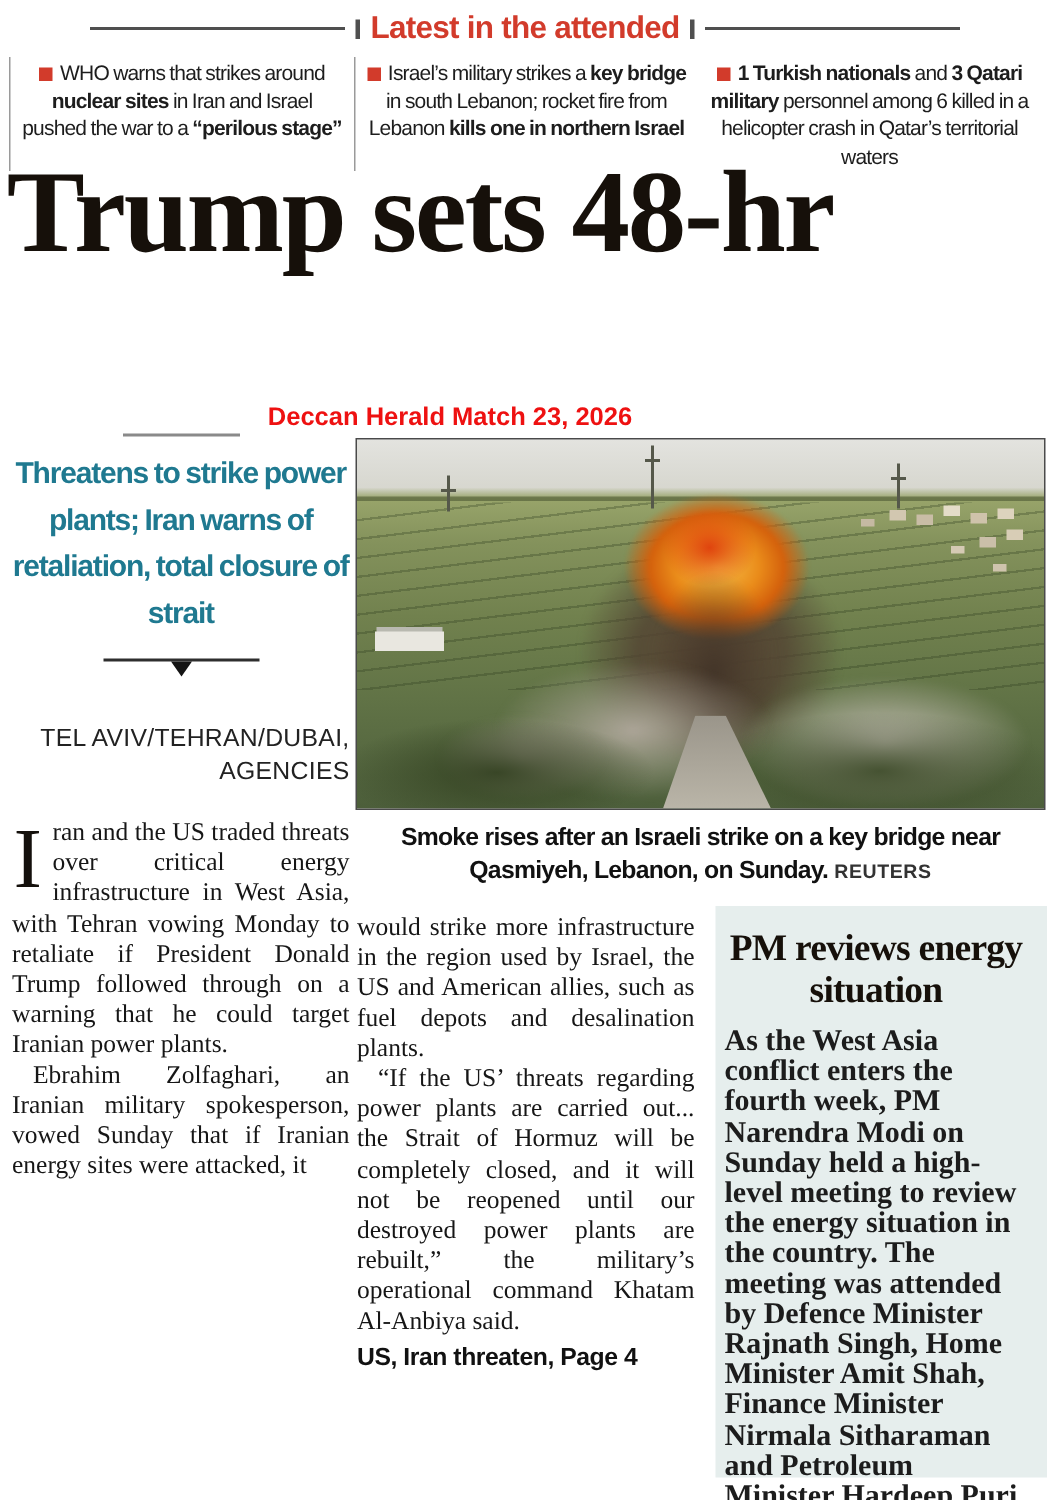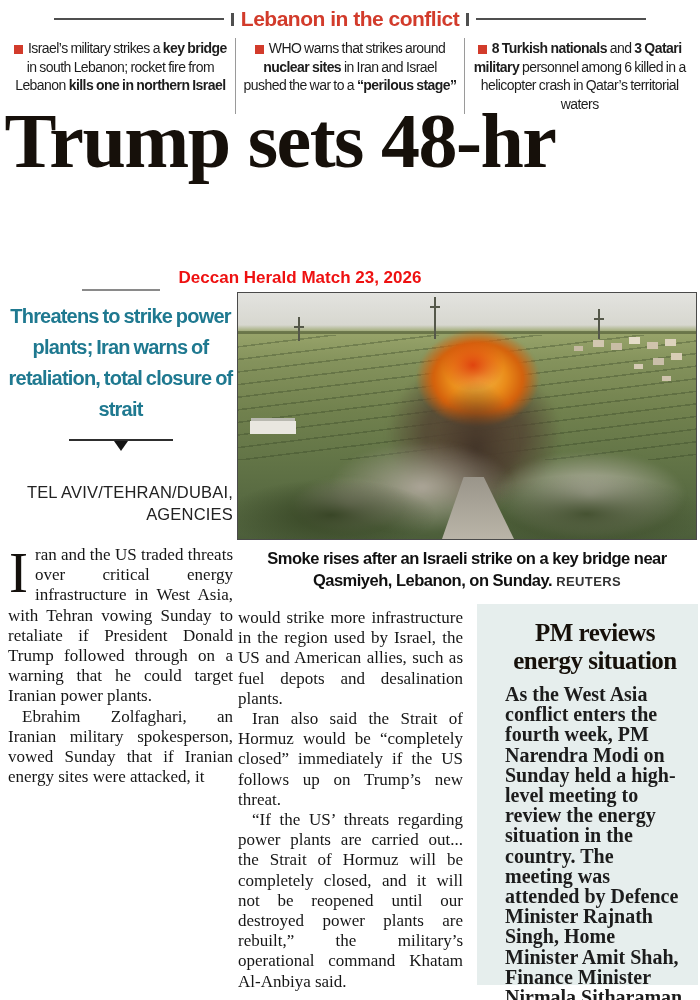--- a/index.html
+++ b/index.html
@@ -97,59 +97,59 @@
     background:radial-gradient(closest-side,rgba(50,64,32,.9),rgba(50,64,32,0))}
   .foliage-r{bottom:-14px;right:-8px;width:235px;height:78px;border-radius:50%;
     background:radial-gradient(closest-side,rgba(56,70,36,.85),rgba(56,70,36,0))}
 
   .caption{position:absolute;left:237px;top:547px;width:460px;text-align:center;
     font-weight:700;font-size:16.5px;line-height:22px;letter-spacing:-0.5px;color:#111}
   .credit{font-weight:700;font-size:13px;letter-spacing:0.4px;color:#333}
 
   
   .sidebox{position:absolute;left:477px;top:604px;width:221px;height:381px;
-    background:var(--box-bg);padding:15px 13px 0 28px}
+    background:var(--box-bg);padding:15px 13px 0 6px}
   .sidebox-title{font-family:"Liberation Serif", serif;font-weight:700;font-size:25px;
     line-height:28px;text-align:center;color:#16100a;letter-spacing:-0.5px}
   .sidebox-body{margin-top:9px;font-family:"Liberation Serif", serif;font-weight:700;
     font-size:20px;line-height:20.2px;color:#1c1c1c}
   .sidebox-footer{margin-top:2px;font-weight:700;font-size:21px;letter-spacing:-0.3px;color:#111}
 </style>
 </head>
 <body>
 
 <div class="banner">
   <div class="banner-head">
     <div class="rule"></div>
     <div class="tick"></div>
-    <div class="banner-title">Lebanon in the conflict</div>
+    <div class="banner-title">Latest in the attended</div>
     <div class="tick"></div>
     <div class="rule"></div>
   </div>
   <div class="banner-items">
+    <div class="banner-item mid"><span class="bullet"></span><span><span>WHO warns that strikes around </span><span class="b">nuclear sites</span><span> in Iran and Israel pushed the war to a </span><span class="b">“perilous stage”</span></span></div>
     <div class="banner-item"><span class="bullet"></span><span><span>Israel’s military strikes a </span><span class="b">key bridge</span><span> in south Lebanon; rocket fire from Lebanon </span><span class="b">kills one in northern Israel</span></span></div>
-    <div class="banner-item mid"><span class="bullet"></span><span><span>WHO warns that strikes around </span><span class="b">nuclear sites</span><span> in Iran and Israel pushed the war to a </span><span class="b">“perilous stage”</span></span></div>
-    <div class="banner-item"><span class="bullet"></span><span><span class="b">8 Turkish nationals</span><span> and </span><span class="b">3 Qatari military</span><span> personnel among 6 killed in a helicopter crash in Qatar’s territorial waters</span></span></div>
+    <div class="banner-item"><span class="bullet"></span><span><span class="b">1 Turkish nationals</span><span> and </span><span class="b">3 Qatari military</span><span> personnel among 6 killed in a helicopter crash in Qatar’s territorial waters</span></span></div>
   </div>
 </div>
 
 <div class="headline">
   <div>Trump sets 48-hr</div>
 </div>
 <div class="dateline">Deccan Herald Match 23, 2026</div>
 
 <div class="left-rail">
   <div class="top-rule"></div>
   <div class="deck">Threatens to strike power plants; Iran warns of retaliation, total closure of strait</div>
   <div class="mid-rule">
     <div class="tri"></div>
   </div>
   <div class="byline">TEL AVIV/TEHRAN/DUBAI, AGENCIES</div>
   <div class="article left-article">
-    <p><span class="dropcap">I</span><span>ran and the US traded threats over critical energy infrastructure in West Asia, with Tehran vowing Sunday to retaliate if President Donald Trump followed through on a warning that he could target Iranian power plants.</span></p>
+    <p><span class="dropcap">I</span><span>ran and the US traded threats over critical energy infrastructure in West Asia, with Tehran vowing Monday to retaliate if President Donald Trump followed through on a warning that he could target Iranian power plants.</span></p>
     <p class="indent">Ebrahim Zolfaghari, an Iranian military spokesperson, vowed Sunday that if Iranian energy sites were attacked, it</p>
   </div>
 </div>
 
 <div class="photo">
   <div class="ridge"></div>
   <div class="terraces"></div>
   <div class="buildings-r"></div>
   <div class="building-l"></div>
   <div class="pylon p1"></div>
@@ -166,21 +166,20 @@
   <div class="foliage-r"></div>
   <div class="road"></div>
 </div>
 <div class="caption">
   <span>Smoke rises after an Israeli strike on a key bridge near Qasmiyeh, Lebanon, on Sunday.</span>
   <span class="credit">REUTERS</span>
 </div>
 
 <div class="mid-col article">
   <p>would strike more infrastructure in the region used by Israel, the US and American allies, such as fuel depots and desalination plants.</p>
-  <p class="indent">Iran also said the Strait of Hormuz would be “completely closed” immediately if the US follows up on Trump’s new threat.</p>
   <p class="indent">“If the US’ threats regarding power plants are carried out... the Strait of Hormuz will be completely closed, and it will not be reopened until our destroyed power plants are rebuilt,” the military’s operational command Khatam Al-Anbiya said.</p>
   <div class="kicker">
     <span>US, Iran threaten, Page 4</span>
   </div>
 </div>
 
 <div class="sidebox">
   <div class="sidebox-title">PM reviews energy situation</div>
   <div class="sidebox-body">As the West Asia conflict enters the fourth week, PM Narendra Modi on Sunday held a high-level meeting to review the energy situation in the country. The meeting was attended by Defence Minister Rajnath Singh, Home Minister Amit Shah, Finance Minister Nirmala Sitharaman and Petroleum Minister Hardeep Puri.</div>
   <div class="sidebox-footer">Details on Page 5</div>

